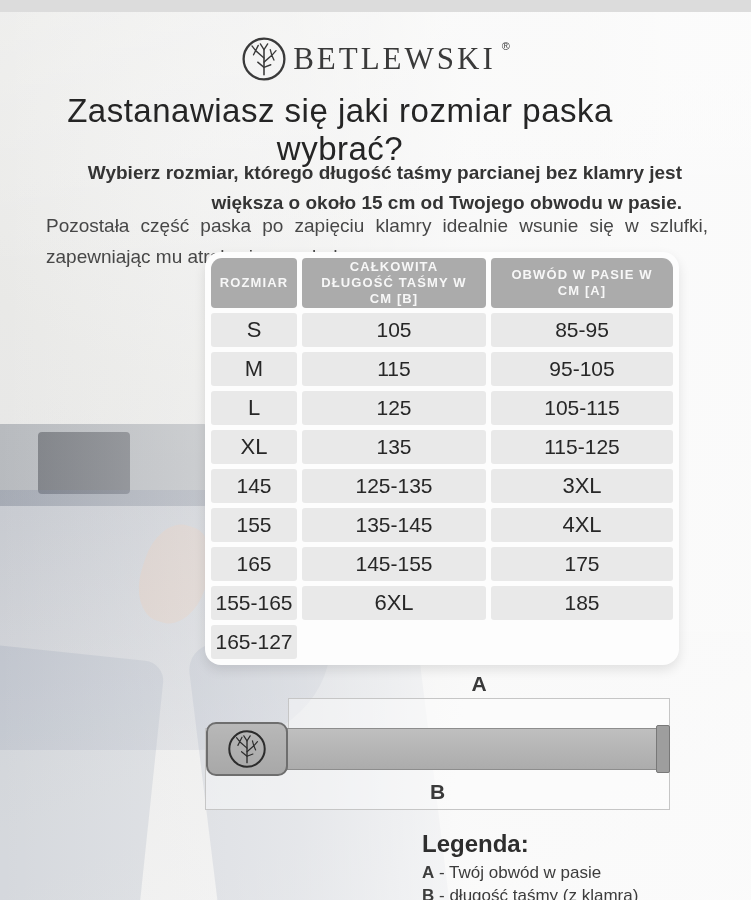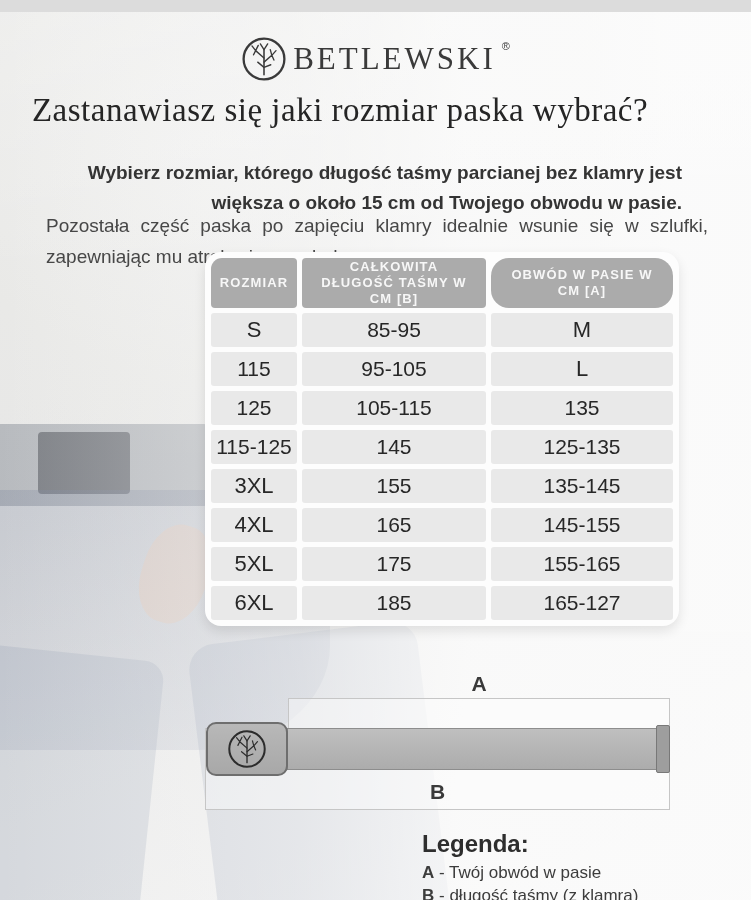--- a/index.html
+++ b/index.html
@@ -31,34 +31,34 @@
   .bg-wash2{position:absolute;inset:0;background:linear-gradient(rgba(255,255,255,.25),rgba(255,255,255,0) 30%);}
 
   
   .brand{position:absolute;left:0;top:24px;width:751px;display:flex;align-items:center;justify-content:center;gap:6px;color:#3a3a3a;}
   .brand .tree{width:46px;height:46px;color:#3a3a3a;}
   .brand-name{font-family:"Liberation Serif","DejaVu Serif",serif;font-size:31px;letter-spacing:3px;font-weight:500;}
   .brand-reg{font-size:11px;align-self:flex-start;margin-top:4px;}
 
   
   .headline{position:absolute;left:0;top:80px;width:680px;text-align:center;
-    font-family:Liberation Serif, serif;font-size:33px;color:#252525;letter-spacing:.5px;}
+    font-family:Liberation Sans, sans-serif;font-size:33px;color:#252525;letter-spacing:.5px;}
   .intro-bold{position:absolute;left:46px;top:127px;width:636px;
     font-size:19px;line-height:1.58;font-weight:700;color:#343434;text-align:right;}
   .intro-reg{position:absolute;left:46px;top:180px;width:662px;
     font-size:19px;line-height:1.62;font-weight:400;color:#474747;text-align:justify;}
 
   
   .sizebox{position:absolute;left:205px;top:240px;width:474px;background:#fdfdfd;
     border-radius:16px;padding:6px;box-sizing:border-box;box-shadow:0 5px 12px rgba(0,0,0,.10);}
   .sizegrid{display:grid;grid-template-columns:86px 184px 182px;gap:5px;}
   .hcell{background:#ababab;color:#f7f7f7;font-size:13px;font-weight:700;letter-spacing:1.1px;
     display:flex;align-items:center;justify-content:center;text-align:center;height:50px;line-height:1.25;border-radius:4px;padding:0 14px;box-sizing:border-box;}
   .hcell.first{border-top-left-radius:11px;}
-  .hcell.last{border-top-right-radius:11px;border-radius:18px;}
+  .hcell.last{border-top-right-radius:11px;}
   .dcell{background:#e9e9e9;color:#272727;font-size:21px;display:flex;align-items:center;justify-content:center;height:34px;border-radius:3px;}
   .dcell.size{font-weight:500;font-size:22px;}
 
   
   .mbox{position:absolute;border:1px solid #c6c6c6;background:rgba(252,252,252,.45);box-sizing:border-box;}
   .mbox-a{left:288px;top:686px;width:382px;height:55px;}
   .mbox-b{left:205px;top:716px;width:465px;height:82px;}
   .mlabel{position:absolute;font-size:21px;font-weight:700;color:#3a3a3a;}
   .mlabel-a{left:288px;top:660px;width:382px;text-align:center;}
   .mlabel-b{left:205px;top:768px;width:465px;text-align:center;}
@@ -121,45 +121,46 @@
   <p class="intro-bold">Wybierz rozmiar, którego długość taśmy parcianej bez klamry jest większa o około 15 cm od Twojego obwodu w pasie.</p>
   <p class="intro-reg">Pozostała część paska po zapięciu klamry idealnie wsunie się w szlufki, zapewniając mu atrakcyjny wygląd.</p>
 
   <div class="sizebox">
     <div class="sizegrid">
       <div class="hcell first">ROZMIAR</div>
       <div class="hcell">CAŁKOWITA DŁUGOŚĆ TAŚMY W CM [B]</div>
       <div class="hcell last">OBWÓD W PASIE W CM [A]</div>
 
       <div class="dcell size">S</div>
+      <div class="dcell">105</div>
       <div class="dcell">85-95</div>
 
       <div class="dcell size">M</div>
       <div class="dcell">115</div>
       <div class="dcell">95-105</div>
 
       <div class="dcell size">L</div>
       <div class="dcell">125</div>
       <div class="dcell">105-115</div>
 
+      <div class="dcell size">XL</div>
       <div class="dcell">135</div>
       <div class="dcell">115-125</div>
 
       <div class="dcell">145</div>
       <div class="dcell">125-135</div>
 
       <div class="dcell size">3XL</div>
       <div class="dcell">155</div>
       <div class="dcell">135-145</div>
 
       <div class="dcell size">4XL</div>
       <div class="dcell">165</div>
       <div class="dcell">145-155</div>
 
-      <div class="dcell size">5XL</div>
       <div class="dcell">175</div>
       <div class="dcell">155-165</div>
 
       <div class="dcell size">6XL</div>
       <div class="dcell">185</div>
       <div class="dcell">165-127</div>
     </div>
   </div>
 
   <div class="mlabel mlabel-a">A</div>

